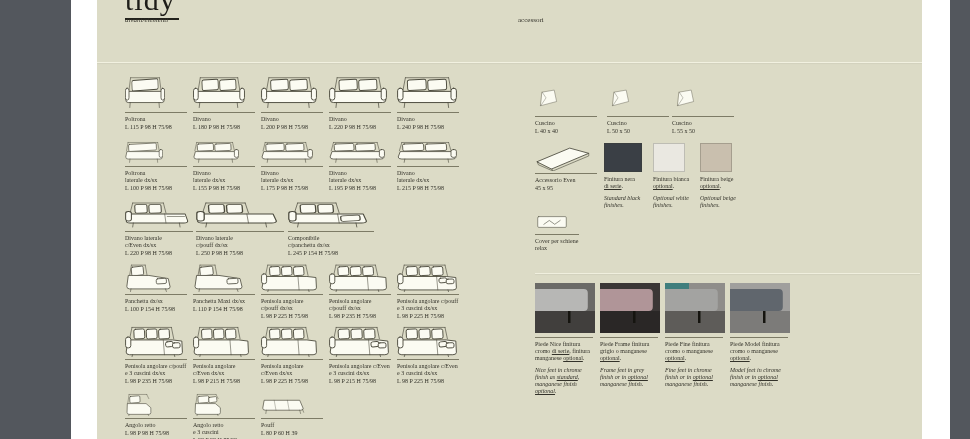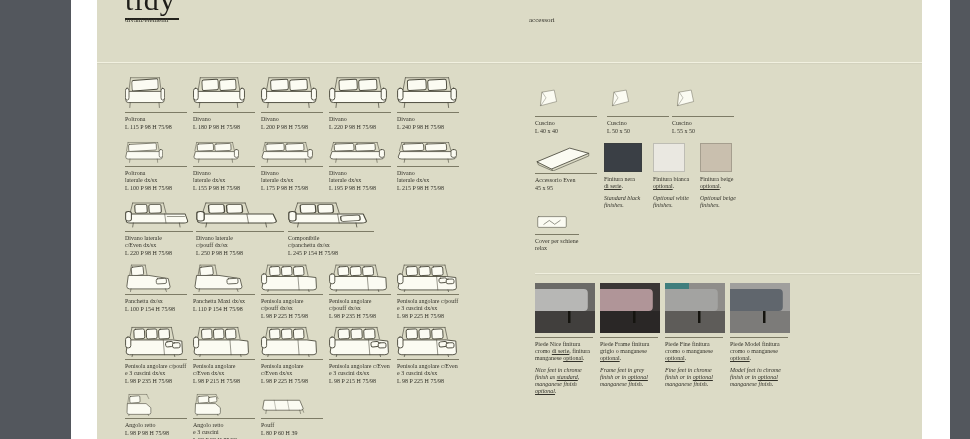--- a/index.html
+++ b/index.html
@@ -5,22 +5,22 @@
   html,body{margin:0;padding:0;}
   body{width:970px;height:439px;position:relative;overflow:hidden;background:#ffffff;
        font-family:"Liberation Serif","DejaVu Serif",serif;color:#2b2a22;}
   .band{position:absolute;top:0;bottom:0;background:#53575d;}
   .band-left{left:0;width:71px;}
   .band-right{right:0;width:20px;}
   .page{position:absolute;left:97px;top:0;width:825px;height:439px;background:#dcdbc6;overflow:hidden;}
   .title{position:absolute;left:28px;top:-17px;font-size:30px;letter-spacing:1px;
          border-bottom:2px solid #23221c;padding:0 3px 1px 0;color:#1e1d18;}
   .subtitle{position:absolute;top:16px;font-size:7px;color:#33322a;}
-  .sub-left{left:28px;}
-  .sub-right{left:432px;}
+  .sub-left{left:28px;font-style:italic;}
+  .sub-right{left:421px;}
   .crease{position:absolute;left:0;top:62px;width:100%;height:1px;background:#f2f1e0;
           box-shadow:0 1px 1px rgba(0,0,0,0.05);}
   .cell{position:absolute;}
   .iconbox{display:flex;align-items:flex-end;justify-content:flex-start;}
   .rule{border-top:1px solid #7d7b66;margin:2px 0 3px 0;}
   .name,.dims,.lab-it,.lab-en,.cap-it,.cap-en{font-size:6px;line-height:7px;white-space:pre-line;color:#33322a;}
   .dims{margin-top:1px;}
   .lab-en,.cap-en{font-style:italic;margin-top:5px;}
   .swatch{border:1px solid rgba(60,58,48,0.25);}
   .acc-divider{position:absolute;left:438px;top:273px;width:385px;height:1px;background:#f0efde;

